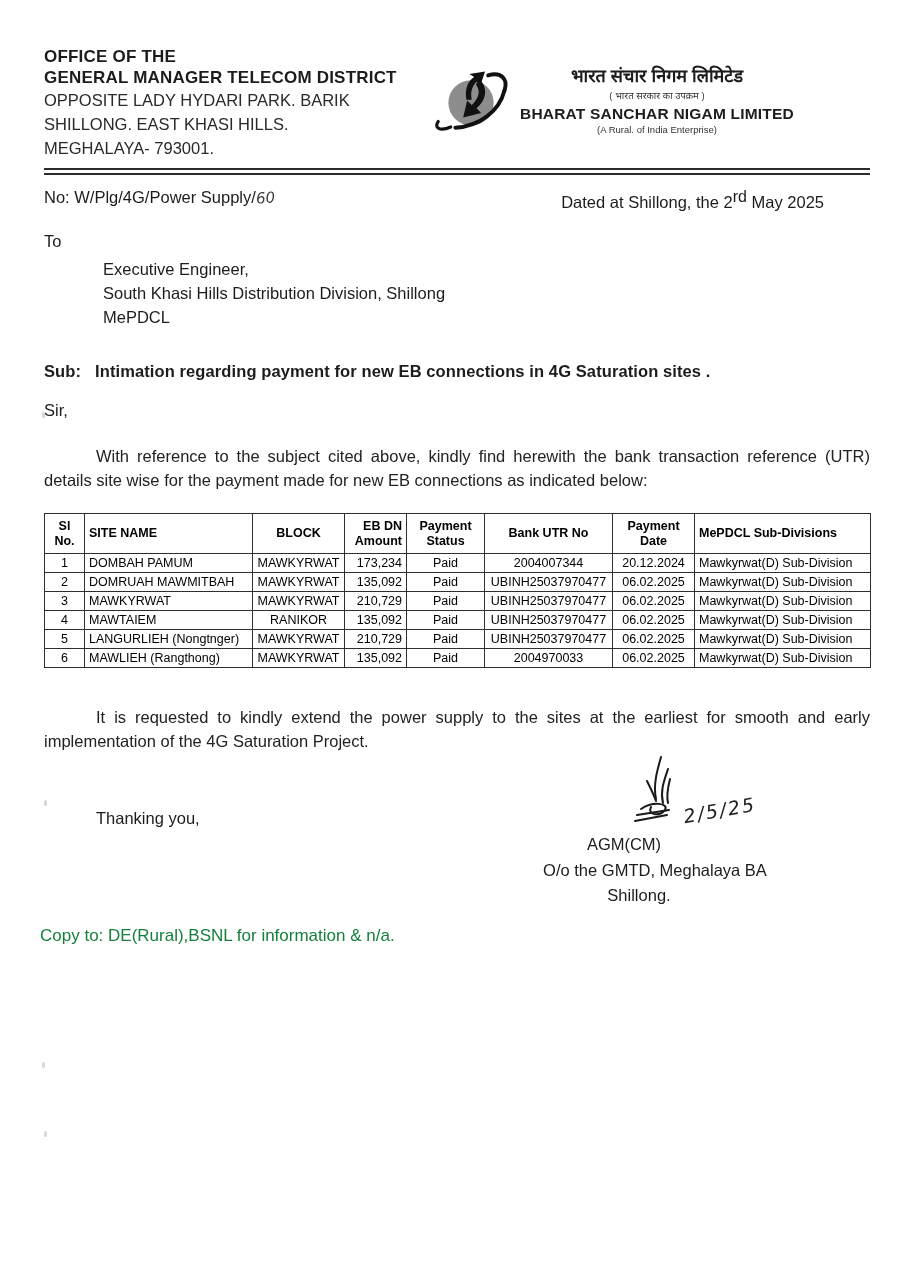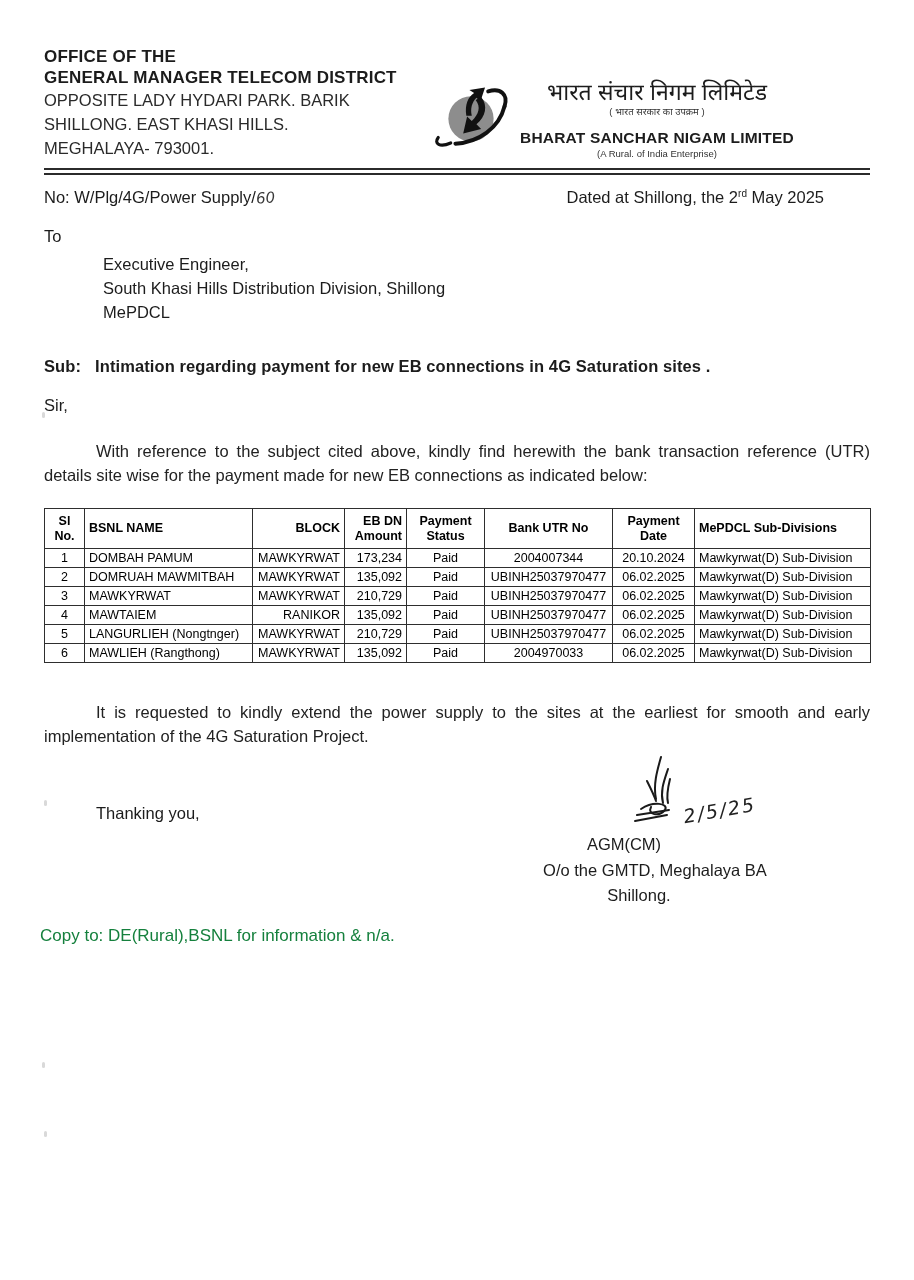--- a/index.html
+++ b/index.html
@@ -9,63 +9,63 @@
     width:914px; height:1280px;
     margin:0 auto;
     background:#fff;
     color:#1c1c1c;
     font-family:"Liberation Sans", sans-serif;
     overflow:hidden;
   }
   .inner { padding:46px 44px 0 44px; }
 
   
-  .letterhead { display:flex; align-items:flex-end; }
+  .letterhead { display:flex; align-items:flex-start; }
   .sender { width:400px; }
   .sender .b  { font-weight:700; font-size:17px; line-height:21px; letter-spacing:.2px; }
   .sender .n  { font-weight:400; font-size:16.5px; line-height:24px; color:#2a2a2a; }
   .brand { display:flex; align-items:flex-start; margin-left:-12px; margin-top:20px; }
   .logo  { width:78px; height:72px; flex:0 0 auto; }
   .brand-text { text-align:center; margin-left:10px; margin-top:-4px; }
-  .hindi-name   { font-size:23px; font-weight:400; line-height:28px; }
+  .hindi-name   { font-size:18px; font-weight:700; line-height:28px; }
   .hindi-tag    { font-size:9.5px; line-height:12px; color:#333; }
-  .eng-name     { font-size:15.5px; font-weight:700; line-height:20px; margin-top:10px; letter-spacing:.2px;}
+  .eng-name     { font-size:15.5px; font-weight:700; line-height:20px; margin-top:2px; letter-spacing:.2px;}
   .eng-tag      { font-size:9.5px; line-height:12px; color:#333; }
 
   .double-rule { margin-top:8px; height:7px;
     border-top:2.5px solid #2b2b2b; border-bottom:2.5px solid #2b2b2b; }
 
   
   .ref-row { display:flex; justify-content:space-between; margin-top:13px;
     font-size:16.5px; }
   .ref-date { margin-right:46px; }
   .hand-60 { font-family:"DejaVu Sans", sans-serif; font-style:italic; color:#3a3a3a;
     display:inline-block; transform:rotate(-5deg); font-size:15px; }
-  sup.ord { font-size:10px; vertical-align:6px; }
+  sup.ord { font-size:16px; vertical-align:6px; }
 
   .to-line { margin-top:20px; font-size:16.5px; }
   .addressee { margin-left:59px; margin-top:6px; font-size:16.5px; line-height:24px; }
 
   .subject { margin-top:33px; font-size:16.5px; font-weight:700; letter-spacing:.1px; }
   .subject .lbl { margin-right:14px; }
   .sir { margin-top:20px; font-size:16.5px; }
 
   .para { margin-top:24px; font-size:16.5px; line-height:24px;
     text-align:justify; text-indent:52px; color:#222; }
 
   
   table.sites { border-collapse:collapse; margin-top:21px; width:826px;
     font-size:12.5px; color:#000000; table-layout:fixed; }
   table.sites th, table.sites td { border:1px solid #2e2e2e; padding:1px 4px; }
   table.sites th { font-weight:700; font-size:12.5px; line-height:15px;
     vertical-align:middle; height:40px; }
   table.sites td { height:18px; line-height:16px; white-space:nowrap; overflow:hidden; }
   .c-sl     { width:40px;  text-align:center; }
   .c-site   { width:168px; text-align:left; }
-  .c-block  { width:92px;  text-align:right; }
+  .c-block  { width:92px;  text-align:center; }
   .c-amt    { width:62px;  text-align:right; }
   .c-status { width:78px;  text-align:center; }
   .c-utr    { width:128px; text-align:center; }
   .c-date   { width:82px;  text-align:center; }
   .c-sub    { width:176px; text-align:left; }
   td.c-site, td.c-block, td.c-sub { padding-left:7px;margin-top:48px; }
   td.c-amt { padding-right:8px; }
 
   .para2 { margin-top:37px; }
 
@@ -156,38 +156,38 @@
           <col class="c-block">
           <col class="c-amt">
         <col class="c-status">
           <col class="c-utr">
           <col class="c-date">
           <col class="c-sub">
       </colgroup>
       <thead>
         <tr>
           <th class="c-sl">Sl No.</th>
-          <th class="c-site">BSNL NAME</th>
+          <th class="c-site">SITE NAME</th>
           <th class="c-block">BLOCK</th>
           <th class="c-amt">EB DN Amount</th>
           <th class="c-status">Payment Status</th>
           <th class="c-utr">Bank UTR No</th>
           <th class="c-date">Payment Date</th>
           <th class="c-sub">MePDCL Sub-Divisions</th>
         </tr>
       </thead>
       <tbody>
         <tr>
           <td class="c-sl">1</td>
           <td class="c-site">DOMBAH PAMUM</td>
           <td class="c-block">MAWKYRWAT</td>
           <td class="c-amt">173,234</td>
           <td class="c-status">Paid</td>
           <td class="c-utr">2004007344</td>
-          <td class="c-date">20.10.2024</td>
+          <td class="c-date">20.12.2024</td>
           <td class="c-sub">Mawkyrwat(D) Sub-Division</td>
         </tr>
         <tr>
           <td class="c-sl">2</td>
           <td class="c-site">DOMRUAH MAWMITBAH</td>
           <td class="c-block">MAWKYRWAT</td>
           <td class="c-amt">135,092</td>
           <td class="c-status">Paid</td>
           <td class="c-utr">UBINH25037970477</td>
           <td class="c-date">06.02.2025</td>

